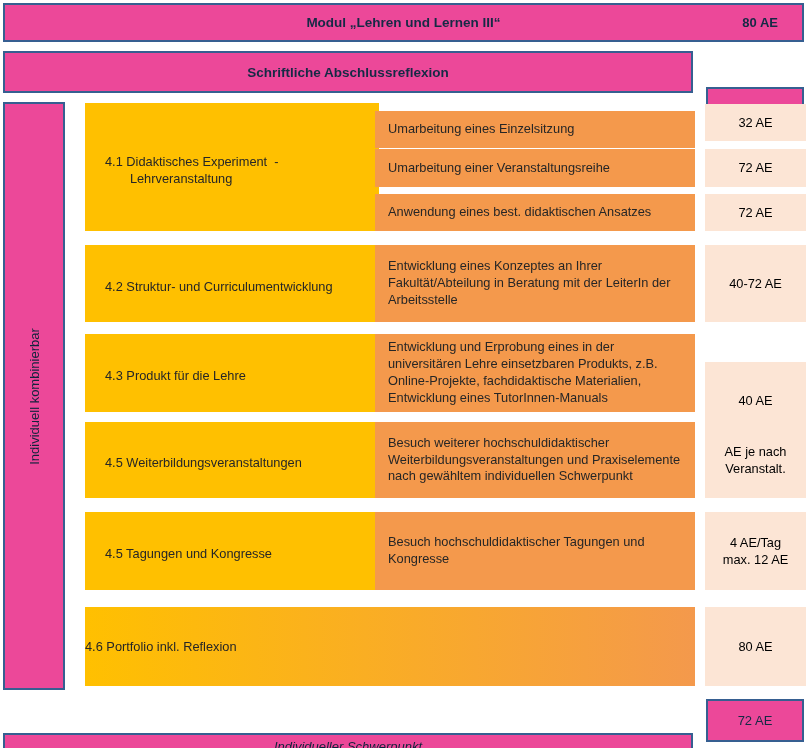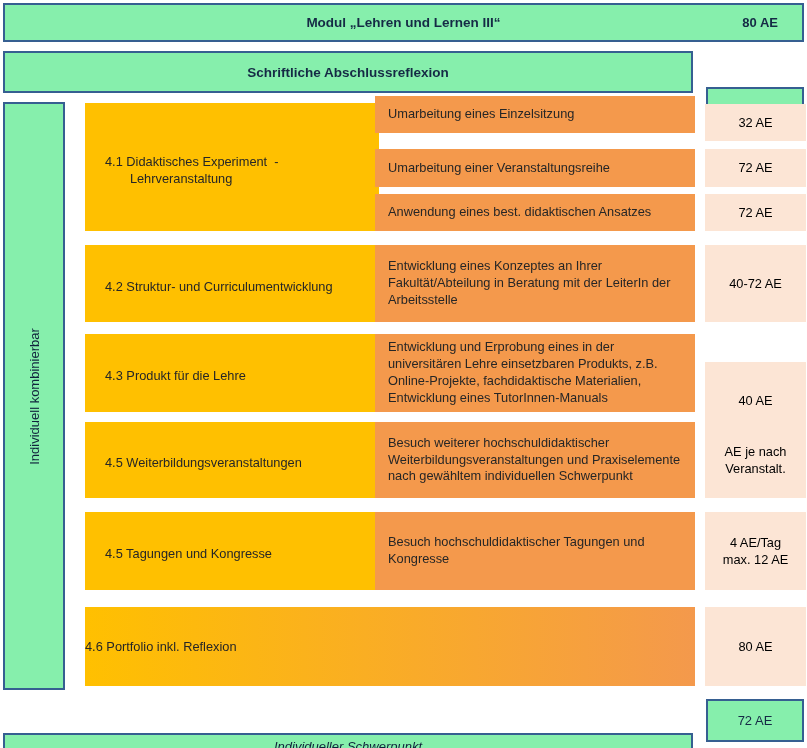--- a/index.html
+++ b/index.html
@@ -9,21 +9,21 @@
     position: relative;
     width: 807px;
     height: 748px;
     background: #fff;
     overflow: hidden;
   }
   .abs { position: absolute; }
 
   
   .blue {
-    background: #86efac;
+    background: #ec4899;
     border: 2px solid #365f91;
     color: #152a45;
     display: flex;
     align-items: center;
     justify-content: center;
   }
   .bar-title-bold { font-size: 13.5px; font-weight: bold; }
   .bar-title-reg  { font-size: 13px; font-weight: normal; color: #10233c; }
   .header    { left: 3px;   top: 3px;   width: 801px; height: 39px; }
   .header-ae {
@@ -75,21 +75,21 @@
   .opt {
     left: 375px; width: 320px;
     background: #f4994c;
     color: #262626;
     font-size: 12.8px;
     line-height: 1.32;
     display: flex;
     align-items: center;
     padding: 5px 10px 5px 13px;
   }
-  .opt-11 { top: 96px; height: 37px; }
+  .opt-11 { top: 111px; height: 37px; }
   .opt-12 { top: 149px; height: 38px; }
   .opt-13 { top: 194px; height: 37px; }
   .opt-g2 { top: 245px; height: 77px; }
   .opt-g3 { top: 334px; height: 78px; }
   .opt-g4 { top: 422px; height: 76px; }
   .opt-g5 { top: 512px; height: 78px; }
 
   
   .ae {
     left: 705px; width: 101px;

